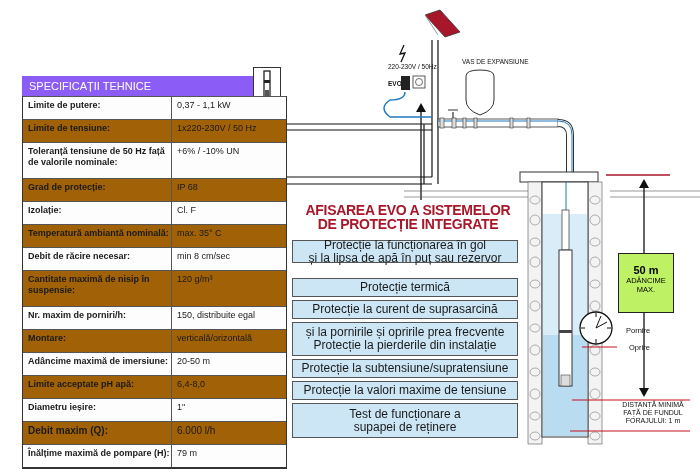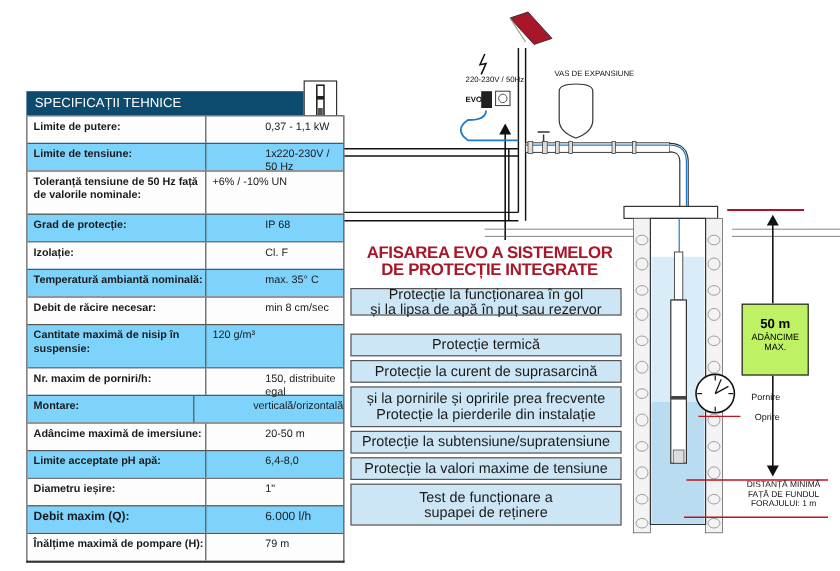--- a/index.html
+++ b/index.html
@@ -1,24 +1,24 @@
 <!DOCTYPE html>
 <html><head>
 <meta charset="utf-8">
 <style>
   html, body { margin:0; padding:0; background:#ffffff; }
   body { width:700px; height:476px; position:relative; overflow:hidden; font-family:"Liberation Sans", sans-serif; }
-  .spec-header { position:absolute; left:22px; top:76px; width:244px; height:20px; background:#0c4a6e; color:#fff; font-size:11px; line-height:20px; box-sizing:border-box; padding-left:7px; }
+  .spec-header { position:absolute; left:22px; top:76px; width:244px; height:20px; background:#8b5cf6; color:#fff; font-size:11px; line-height:20px; box-sizing:border-box; padding-left:7px; }
   .pump-thumb { position:absolute; left:253px; top:67px; width:28px; height:34px; background:#fff; border:1px solid #333; box-sizing:border-box; }
   .rows { position:absolute; left:22px; top:96px; width:265px; border-left:1px solid #333; border-right:1px solid #333; border-bottom:2px solid #333; box-sizing:border-box; }
-  .row { display:flex; border-top:1px solid #555; background:#7dd3fc; }
+  .row { display:flex; border-top:1px solid #555; background:#a16207; }
   .row:nth-child(odd) { background:#fdfdfd; }
   .row .k { width:149px; border-right:1px solid #555; padding:3px 0 3px 5px; box-sizing:border-box; font-weight:bold; color:#1a1a1a; font-size:9px; line-height:11px; }
   .row .v { flex:1; padding:3px 0 3px 5px; color:#1a1a1a; font-size:9px; line-height:11px; }
-  .row.h1 { height:22px;gap:44px; }
+  .row.h1 { height:22px; }
   .row.h2 { height:35px; }
   .row.big .k, .row.big .v { font-size:10px; }
   .diagram { position:absolute; left:0; top:0; width:700px; height:476px; }
   .evo-title { position:absolute; left:288px; top:203px; width:240px; text-align:center; color:#a8162a; font-weight:bold; font-size:14px; line-height:14px; letter-spacing:-0.3px; }
   .pbox { position:absolute; left:292px; width:226px; background:#cde6f5; border:1px solid #555; box-sizing:border-box; text-align:center; color:#1a1a1a; font-size:12px; line-height:13px; display:flex; align-items:center; justify-content:center; flex-direction:column; }
   .lbl { position:absolute; font-size:6.5px; color:#111; white-space:nowrap;margin-left:11px; }
   .depth-box { position:absolute; left:618px; top:253px; width:56px; height:60px; background:#bef264; border:1px solid #222; box-sizing:border-box; text-align:center; }
   .depth-box .m { font-weight:bold; font-size:11px; margin-top:10px; }
   .depth-box .t { font-size:7.5px; line-height:9px; }
   .dist { position:absolute; left:613px; top:401px; width:80px; text-align:center; font-size:7px; line-height:8px; color:#111; }

